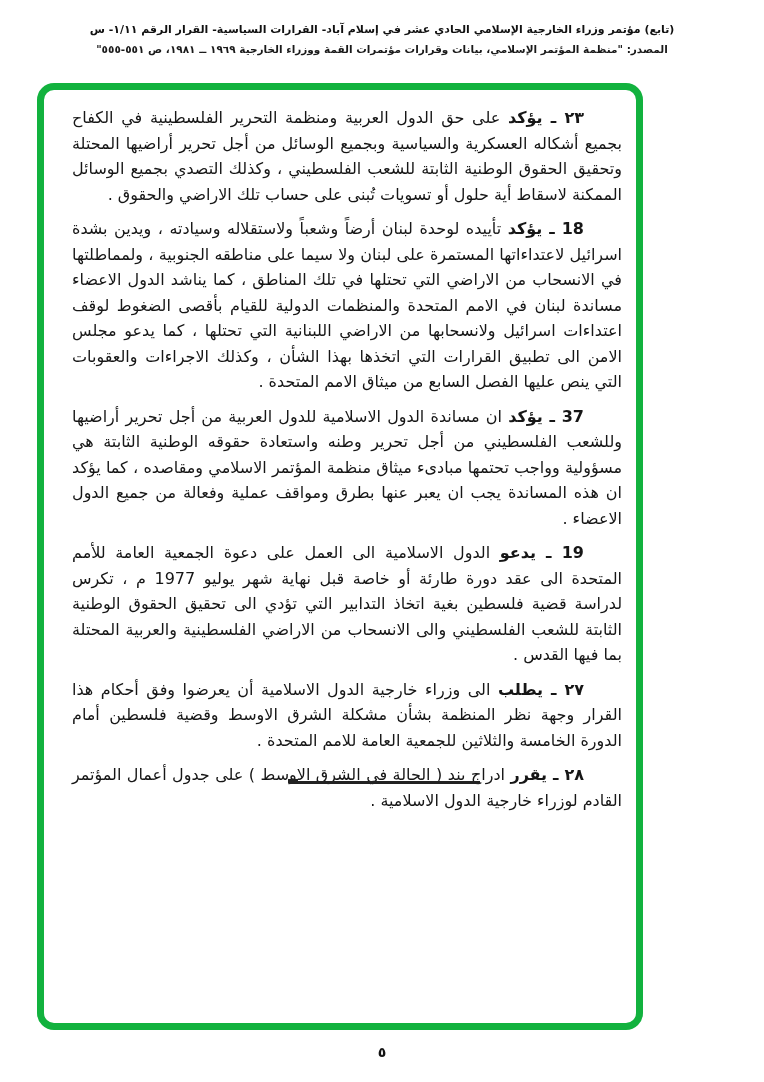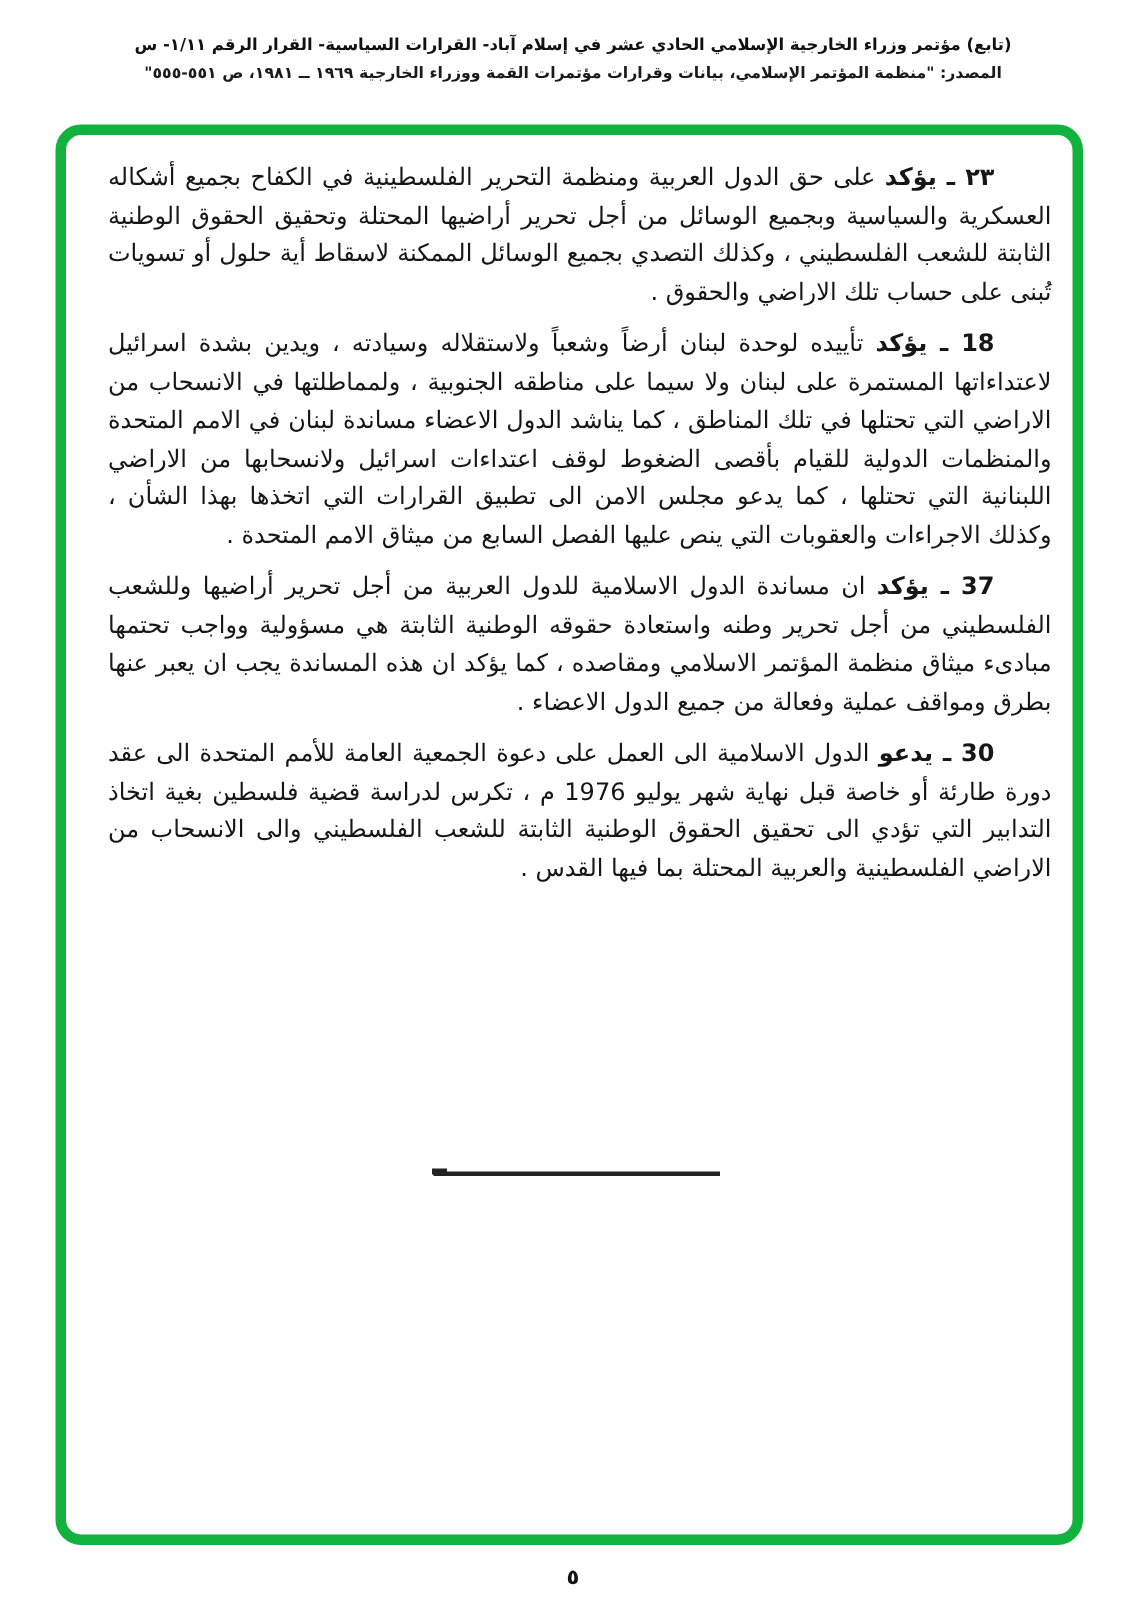--- a/index.html
+++ b/index.html
@@ -35,21 +35,21 @@
     font-weight: bold;
     white-space: nowrap;
     color: #1a1a1a;
   }
 
   
   .doc-frame {
     position: absolute;
     left: 37px;
     top: 83px;
-    width: 685px;
+    width: 606px;
     height: 947px;
     border: 7px solid #12b23e;
     border-radius: 17px;
     background: #ffffff;
   }
   .doc-content {
     direction: rtl;
     padding: 15px 14px 0 28px;
   }
   .para {
@@ -113,25 +113,33 @@
       <span class="para-lead">18 ـ يؤكد</span>
       <span class="para-text">تأييده لوحدة لبنان أرضاً وشعباً ولاستقلاله وسيادته ، ويدين بشدة اسرائيل لاعتداءاتها المستمرة على لبنان ولا سيما على مناطقه الجنوبية ، ولمماطلتها في الانسحاب من الاراضي التي تحتلها في تلك المناطق ، كما يناشد الدول الاعضاء مساندة لبنان في الامم المتحدة والمنظمات الدولية للقيام بأقصى الضغوط لوقف اعتداءات اسرائيل ولانسحابها من الاراضي اللبنانية التي تحتلها ، كما يدعو مجلس الامن الى تطبيق القرارات التي اتخذها بهذا الشأن ، وكذلك الاجراءات والعقوبات التي ينص عليها الفصل السابع من ميثاق الامم المتحدة .</span>
     </p>
 
     <p class="para">
       <span class="para-lead">37 ـ يؤكد</span>
       <span class="para-text">ان مساندة الدول الاسلامية للدول العربية من أجل تحرير أراضيها وللشعب الفلسطيني من أجل تحرير وطنه واستعادة حقوقه الوطنية الثابتة هي مسؤولية وواجب تحتمها مبادىء ميثاق منظمة المؤتمر الاسلامي ومقاصده ، كما يؤكد ان هذه المساندة يجب ان يعبر عنها بطرق ومواقف عملية وفعالة من جميع الدول الاعضاء .</span>
     </p>
 
     <p class="para">
-      <span class="para-lead">30 ـ يدعو</span>
-      <span class="para-text">الدول الاسلامية الى العمل على دعوة الجمعية العامة للأمم المتحدة الى عقد دورة طارئة أو خاصة قبل نهاية شهر يوليو 1976 م ، تكرس لدراسة قضية فلسطين بغية اتخاذ التدابير التي تؤدي الى تحقيق الحقوق الوطنية الثابتة للشعب الفلسطيني والى الانسحاب من الاراضي الفلسطينية والعربية المحتلة بما فيها القدس .</span>
+      <span class="para-lead">19 ـ يدعو</span>
+      <span class="para-text">الدول الاسلامية الى العمل على دعوة الجمعية العامة للأمم المتحدة الى عقد دورة طارئة أو خاصة قبل نهاية شهر يوليو 1977 م ، تكرس لدراسة قضية فلسطين بغية اتخاذ التدابير التي تؤدي الى تحقيق الحقوق الوطنية الثابتة للشعب الفلسطيني والى الانسحاب من الاراضي الفلسطينية والعربية المحتلة بما فيها القدس .</span>
     </p>
 
+    <p class="para">
+      <span class="para-lead">٢٧ ـ يطلب</span>
+      <span class="para-text">الى وزراء خارجية الدول الاسلامية أن يعرضوا وفق أحكام هذا القرار وجهة نظر المنظمة بشأن مشكلة الشرق الاوسط وقضية فلسطين أمام الدورة الخامسة والثلاثين للجمعية العامة للامم المتحدة .</span>
+    </p>
 
+    <p class="para">
+      <span class="para-lead">٢٨ ـ يقرر</span>
+      <span class="para-text">ادراج بند ( الحالة في الشرق الاوسط ) على جدول أعمال المؤتمر القادم لوزراء خارجية الدول الاسلامية .</span>
+    </p>
 
 
   </div>
 </div>
 
 <div class="end-rule"></div>
 
 <div class="page-number">٥</div>
 
 </body></html>

